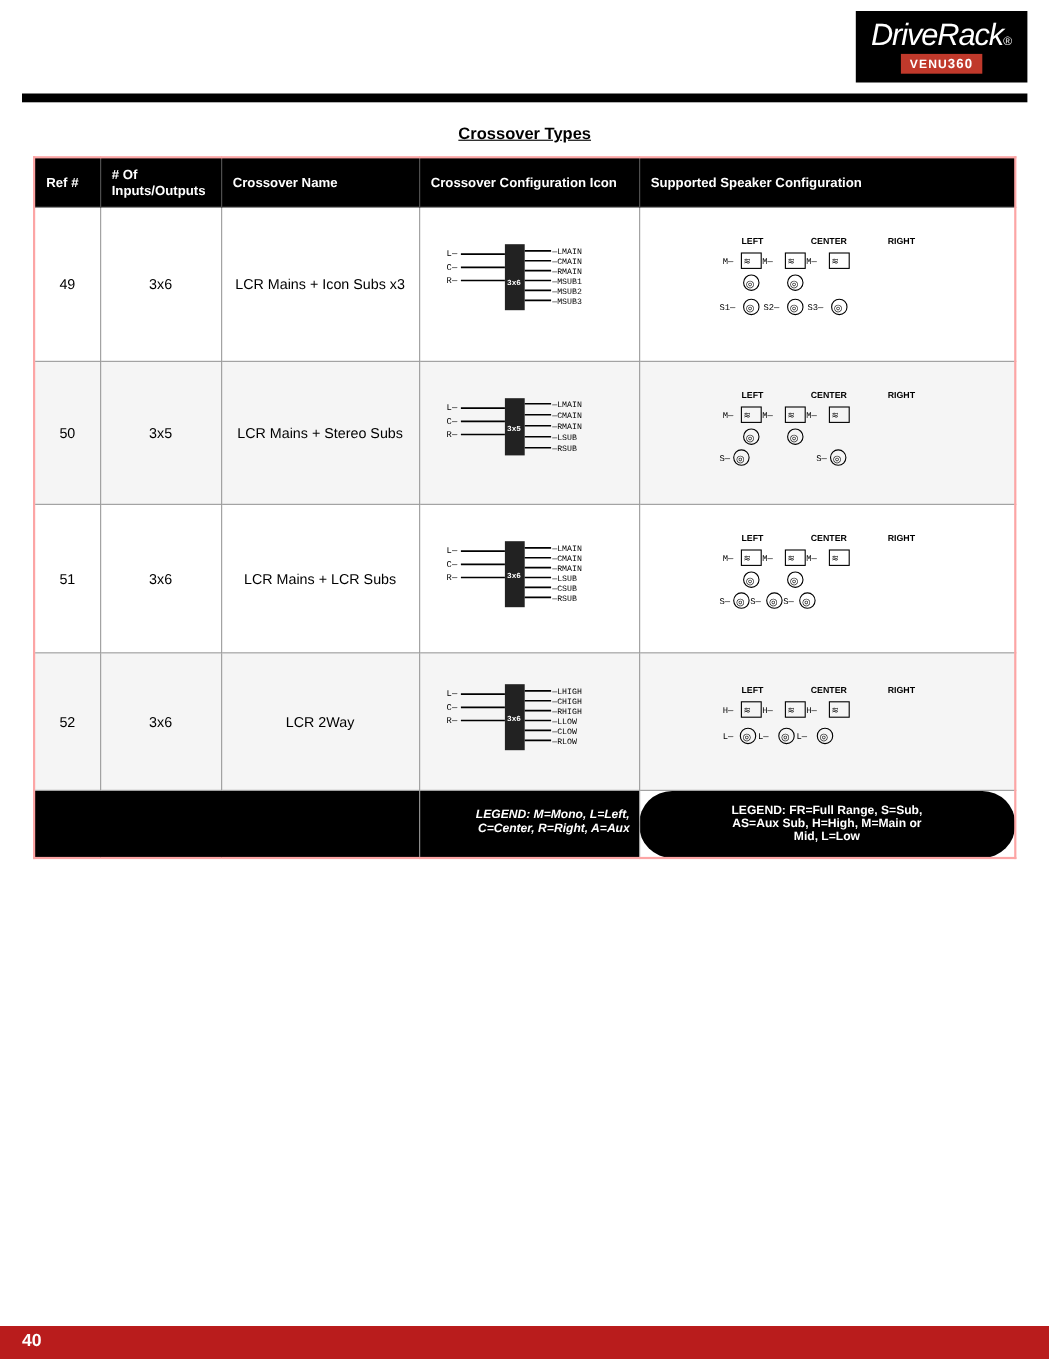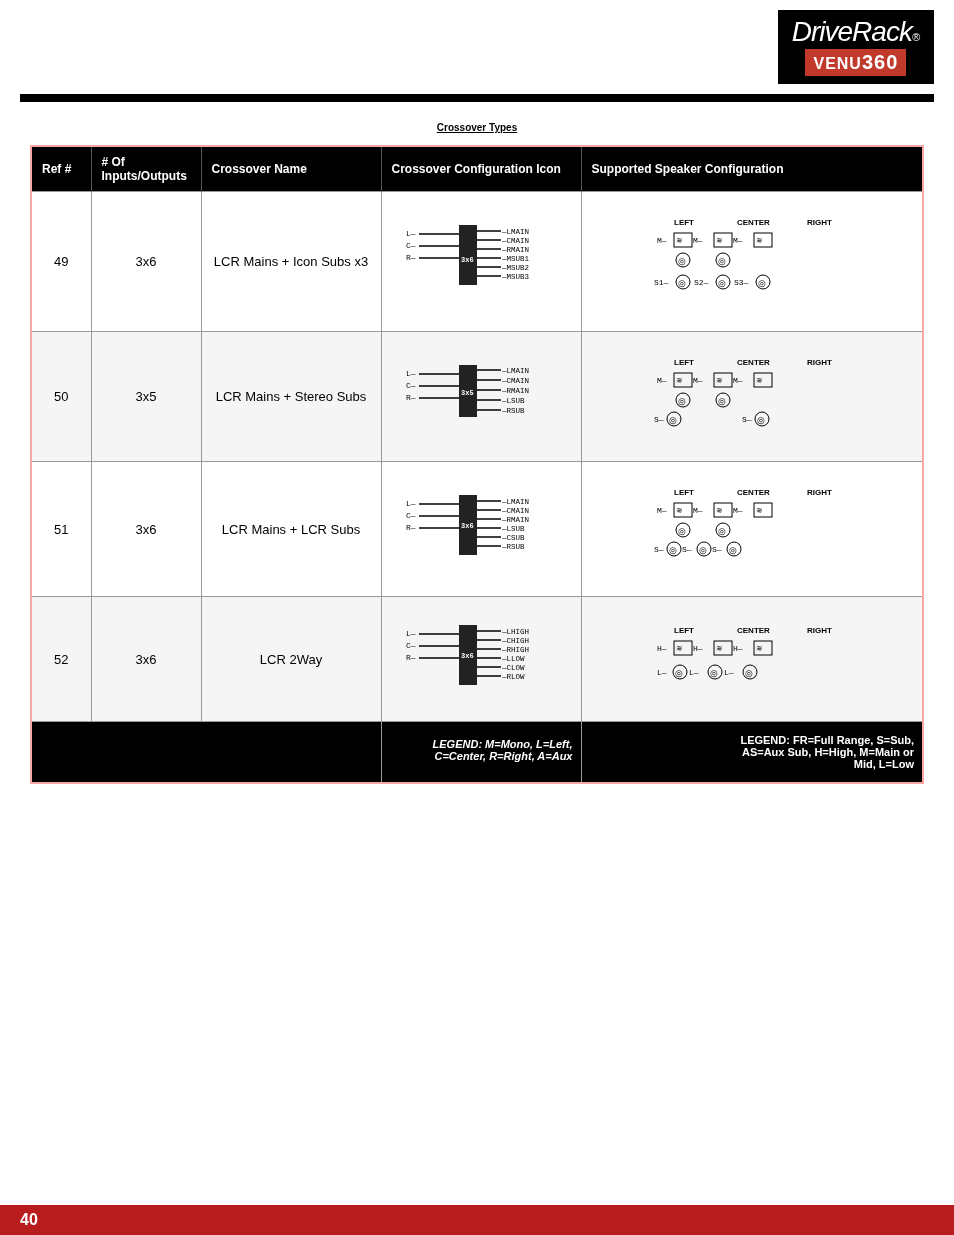--- a/index.html
+++ b/index.html
@@ -47,36 +47,36 @@
       color: #fff;
       font-size: 11px;
       font-weight: bold;
       letter-spacing: 1px;
       padding: 2px 8px;
       margin-top: 3px;
       text-align: center;
     }
     .logo-subtitle span {
       font-weight: 900;
-      font-size: 16px;
+      font-size: 11px;
     }
 
     .black-bar {
       height: 8px;
       background: #000;
       margin: 0 20px;
     }
 
     .page-content {
       padding: 20px 30px;
     }
 
     .section-title {
       text-align: center;
-      font-size: 10px;
+      font-size: 15px;
       font-weight: bold;
       margin-bottom: 12px;
       text-decoration: underline;
     }
 
     
     .crossover-table {
       width: 100%;
       border-collapse: collapse;
       border: 2px solid #fca5a5;
@@ -127,21 +127,21 @@
 <body>
 
 <div class="header">
   <div class="logo-box">
     <div style="display:flex; align-items:baseline;">
       <span class="logo-drive">Drive</span>
       <span class="logo-rack">Rack</span>
       <span style="color:#fff; font-size:11px; vertical-align:super; font-weight:300; font-style:italic;">®</span>
     </div>
     <div class="logo-subtitle">
-      <span>VENU</span><span style="font-weight:900; font-size:20px;">360</span>
+      <span>VENU</span><span style="font-weight:900; font-size:12px;">360</span>
     </div>
   </div>
 </div>
 
 <div class="black-bar"></div>
 
 <div class="page-content">
 
   <div class="section-title">Crossover Types</div>
 
@@ -403,21 +403,21 @@
           </svg>
         </td>
       </tr>
 
       <tr class="legend-row">
         <td colspan="3" style="background:#000 !important;"></td>
         <td style="background:#000 !important; color:#fff; font-size:11px; font-weight:bold; text-align:right; padding:16px 8px;font-style:italic;">
           <strong style="white-space:pre-line;">LEGEND: M=Mono, L=Left,
 C=Center, R=Right, A=Aux</strong>
         </td>
-        <td style="background:#000 !important; color:#fff; font-size:11px; font-weight:bold; text-align:right; padding:12px 8px;">
+        <td style="background:#000 !important; color:#fff; font-size:11px; font-weight:bold; text-align:center; padding:12px 8px;border-radius:30px;">
           <strong style="white-space:pre-line;">LEGEND: FR=Full Range, S=Sub,
 AS=Aux Sub, H=High, M=Main or
 Mid, L=Low</strong>
         </td>
       </tr>
     </tbody>
   </table>
 
 </div>
 

